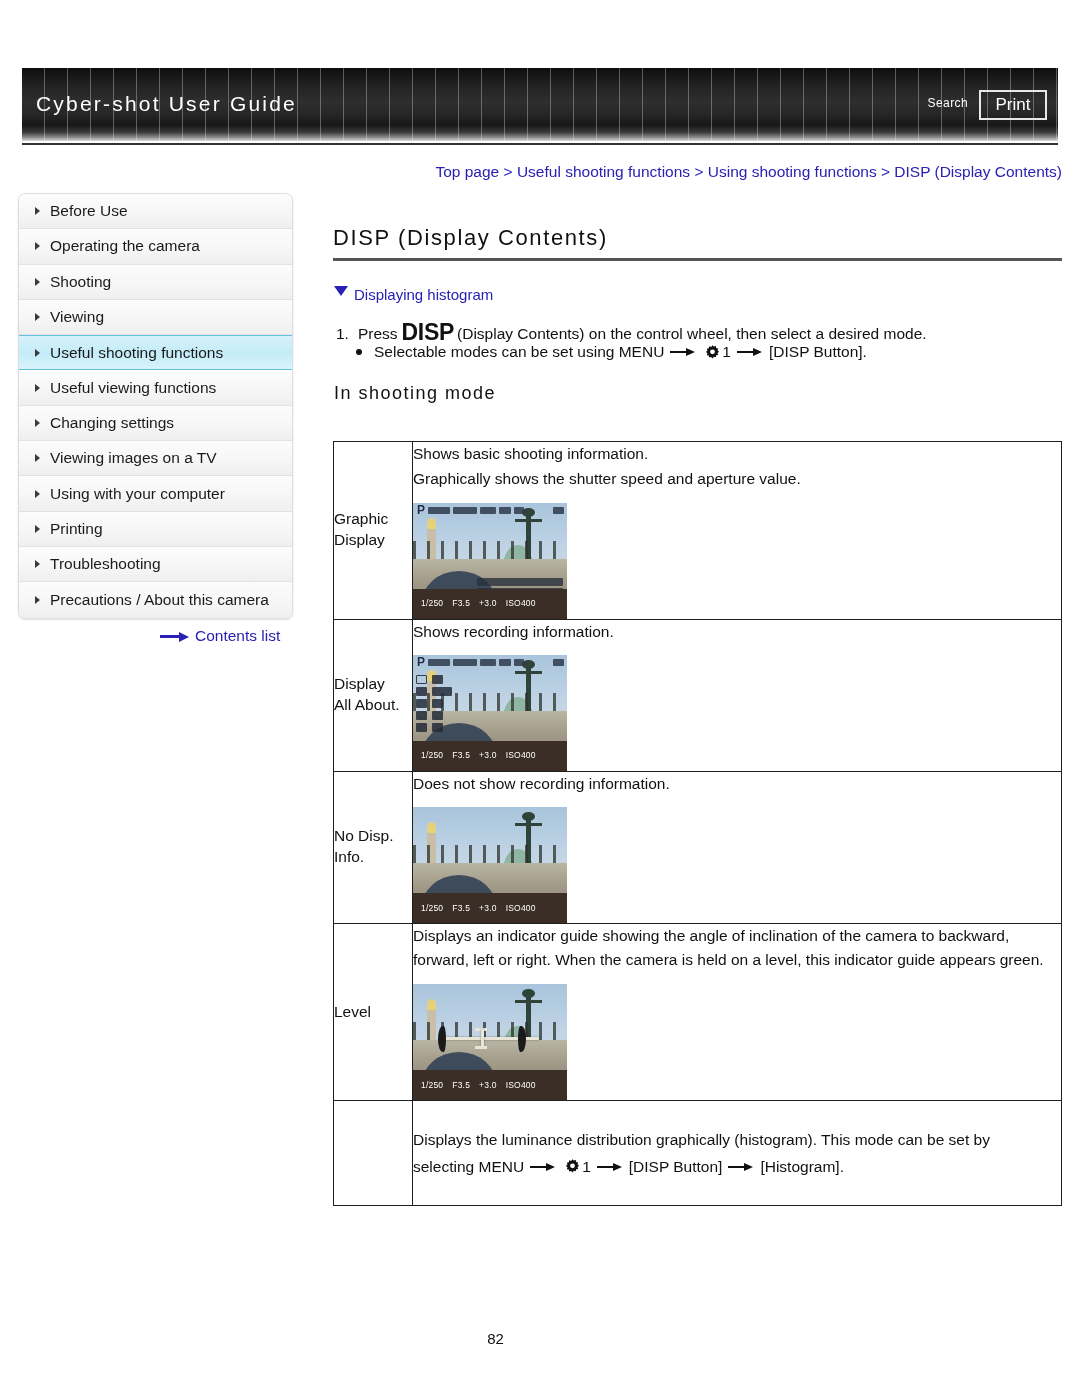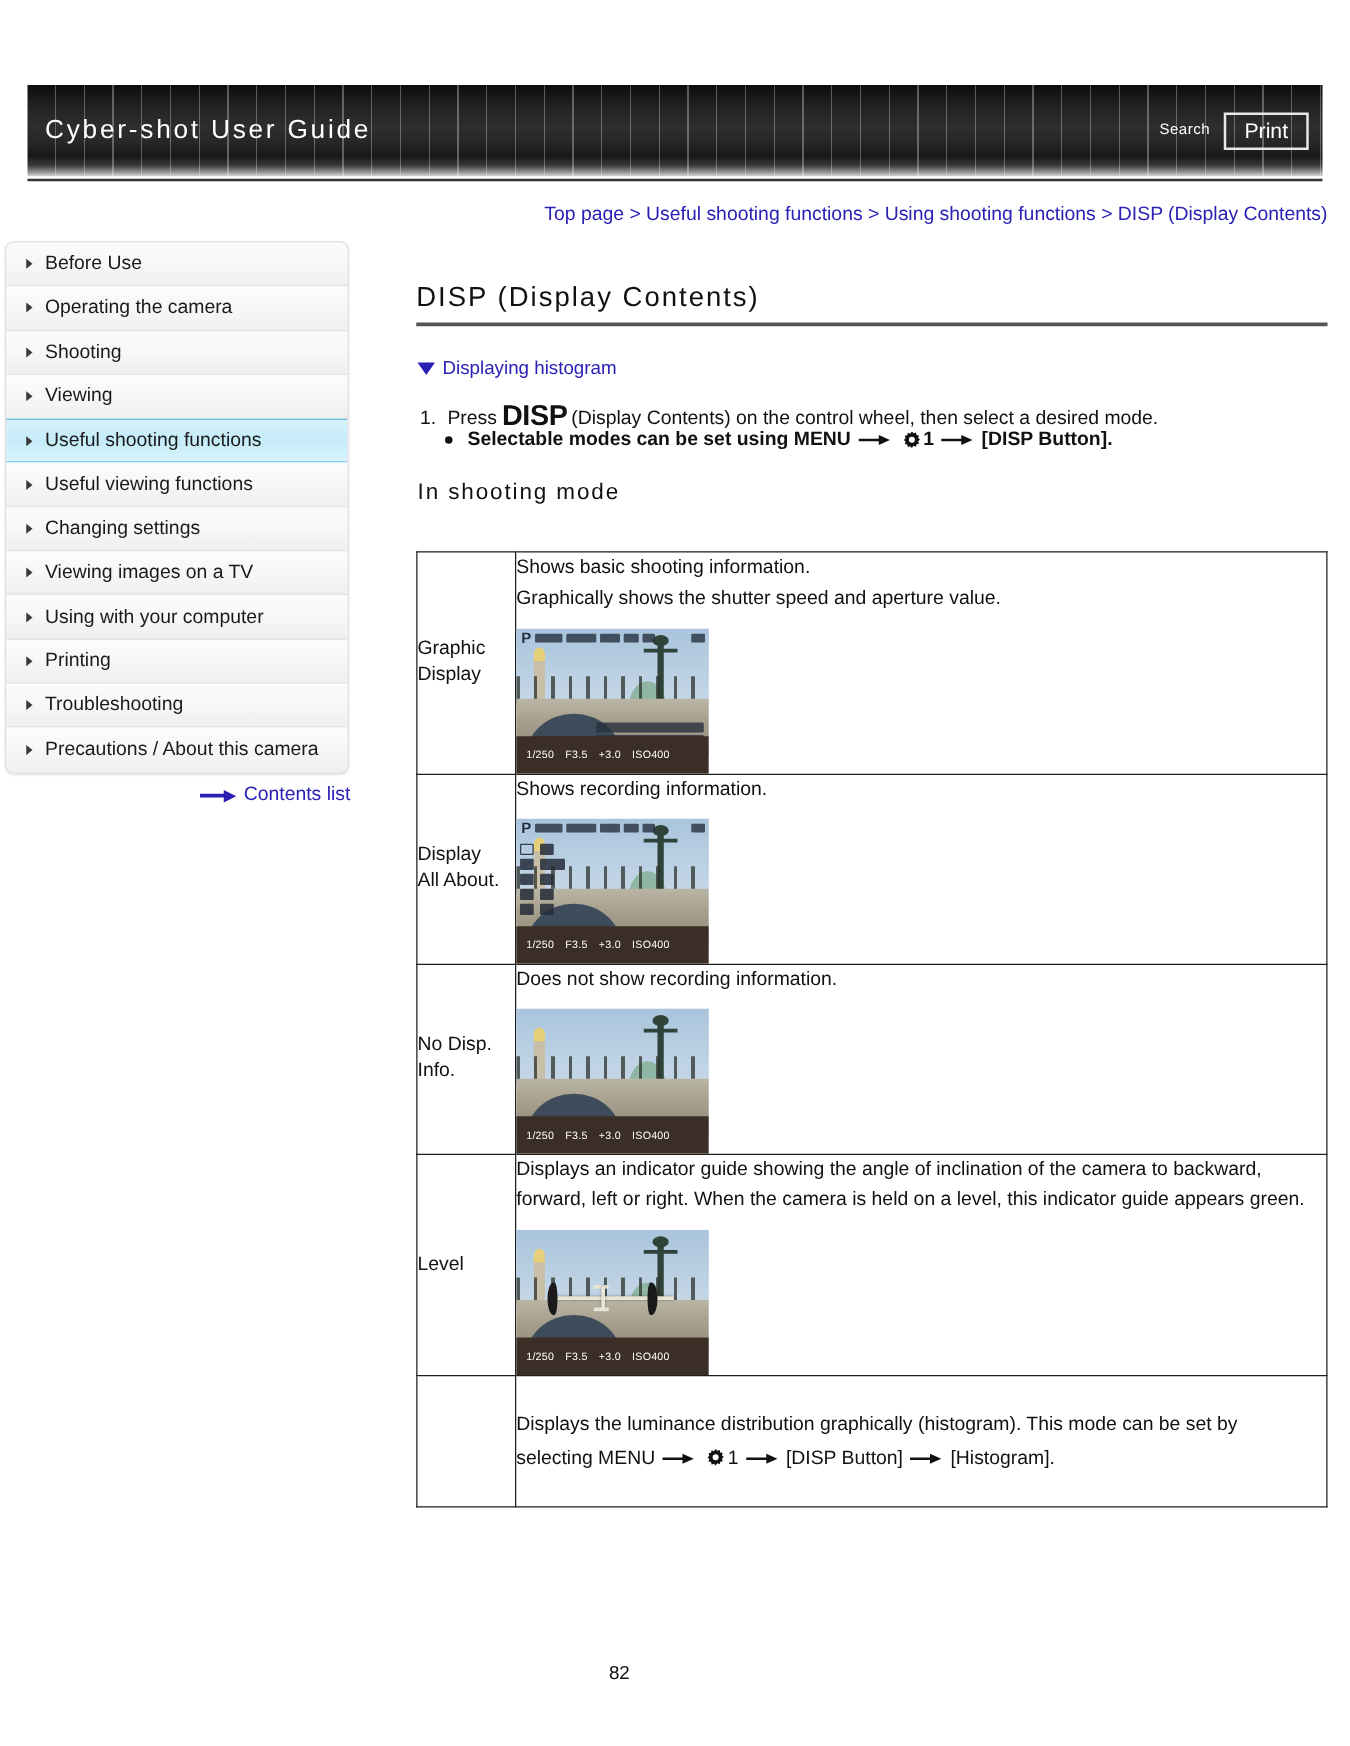--- a/index.html
+++ b/index.html
@@ -72,21 +72,21 @@
     width: 729px;
     text-align: right;
     color: #2a20b4;
     font-size: 15.5px;
     white-space: nowrap;
   }
 
   
   #sidebar {
     position: absolute;
-    left: 4px; top: 193px;
+    left: 18px; top: 193px;
     width: 275px;
     background: linear-gradient(to bottom, #fafafa, #f2f2f2);
     border: 1px solid #dddddd;
     border-radius: 7px;
     box-shadow: 0 1px 2px rgba(0,0,0,0.12);
     overflow: hidden;
   }
   .nav-item {
     position: relative;
     height: 35.3px;
@@ -150,21 +150,21 @@
   #title-rule {
     position: absolute;
     left: 333px; top: 258px;
     width: 729px; height: 3px;
     background: #555555;
   }
 
   #histogram-link {
     position: absolute;
     left: 334px; top: 286px;
-    display: flex; align-items: center;
+    display: flex; align-items: flex-start;
     color: #2a20b4;
     font-size: 15px;
   }
   .tri-down {
     width:0; height:0;
     border-left: 7px solid transparent;
     border-right: 7px solid transparent;
     border-top: 10px solid #2a20b4;
     margin-right: 6px;
   }
@@ -189,21 +189,20 @@
   }
 
   #bullet-1 {
     position: absolute;
     left: 356px; top: 343px;
     font-size: 15.5px;
     color: #111;
     display: flex;
     align-items: center;
     white-space: nowrap;
-    font-weight: bold;
   }
   .bullet-dot {
     width: 6px; height: 6px;
     background: #111;
     border-radius: 50%;
     margin-right: 12px;
     flex: 0 0 auto;
   }
   .arrow-inline {
     position: relative;

